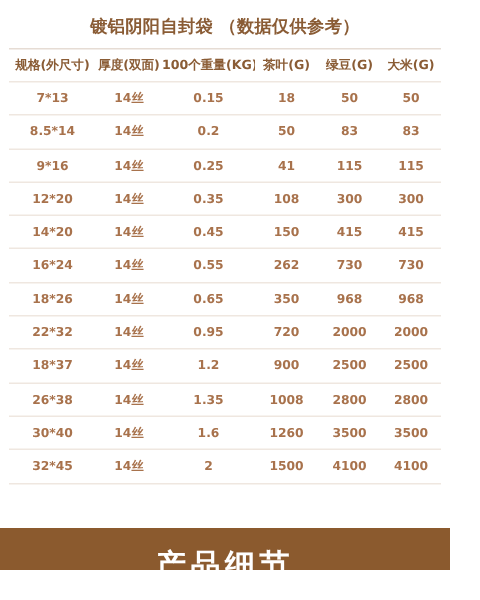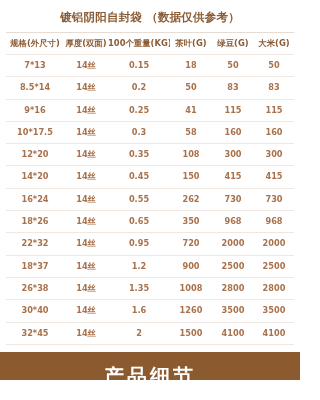--- a/index.html
+++ b/index.html
@@ -128,28 +128,20 @@
       </tr>
       <tr>
         <td class="c0">9*16</td>
         <td class="c1">14丝</td>
         <td class="c2">0.25</td>
         <td class="c3">41</td>
         <td class="c4">115</td>
         <td class="c5">115</td>
       </tr>
       <tr>
-        <td class="c0">10*17.5</td>
-        <td class="c1">14丝</td>
-        <td class="c2">0.3</td>
-        <td class="c3">58</td>
-        <td class="c4">160</td>
-        <td class="c5">160</td>
-      </tr>
-      <tr>
         <td class="c0">12*20</td>
         <td class="c1">14丝</td>
         <td class="c2">0.35</td>
         <td class="c3">108</td>
         <td class="c4">300</td>
         <td class="c5">300</td>
       </tr>
       <tr>
         <td class="c0">14*20</td>
         <td class="c1">14丝</td>

